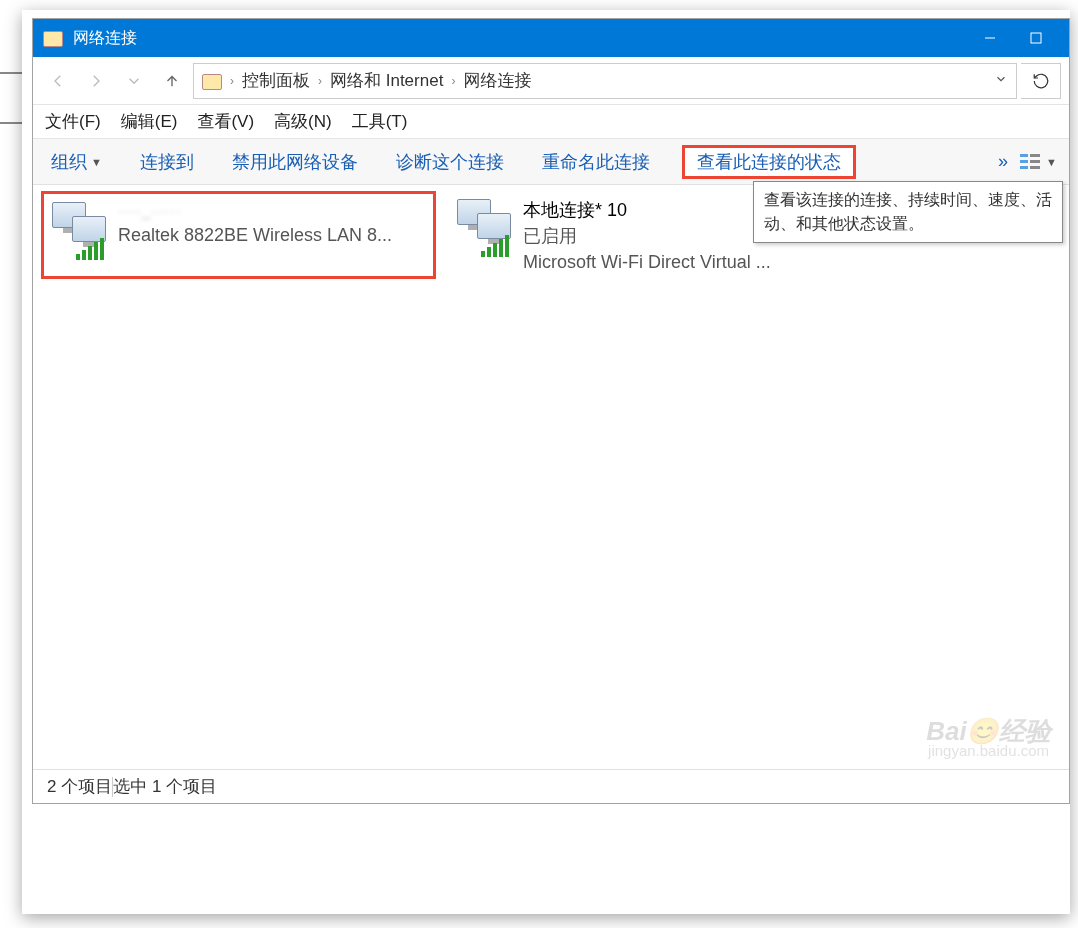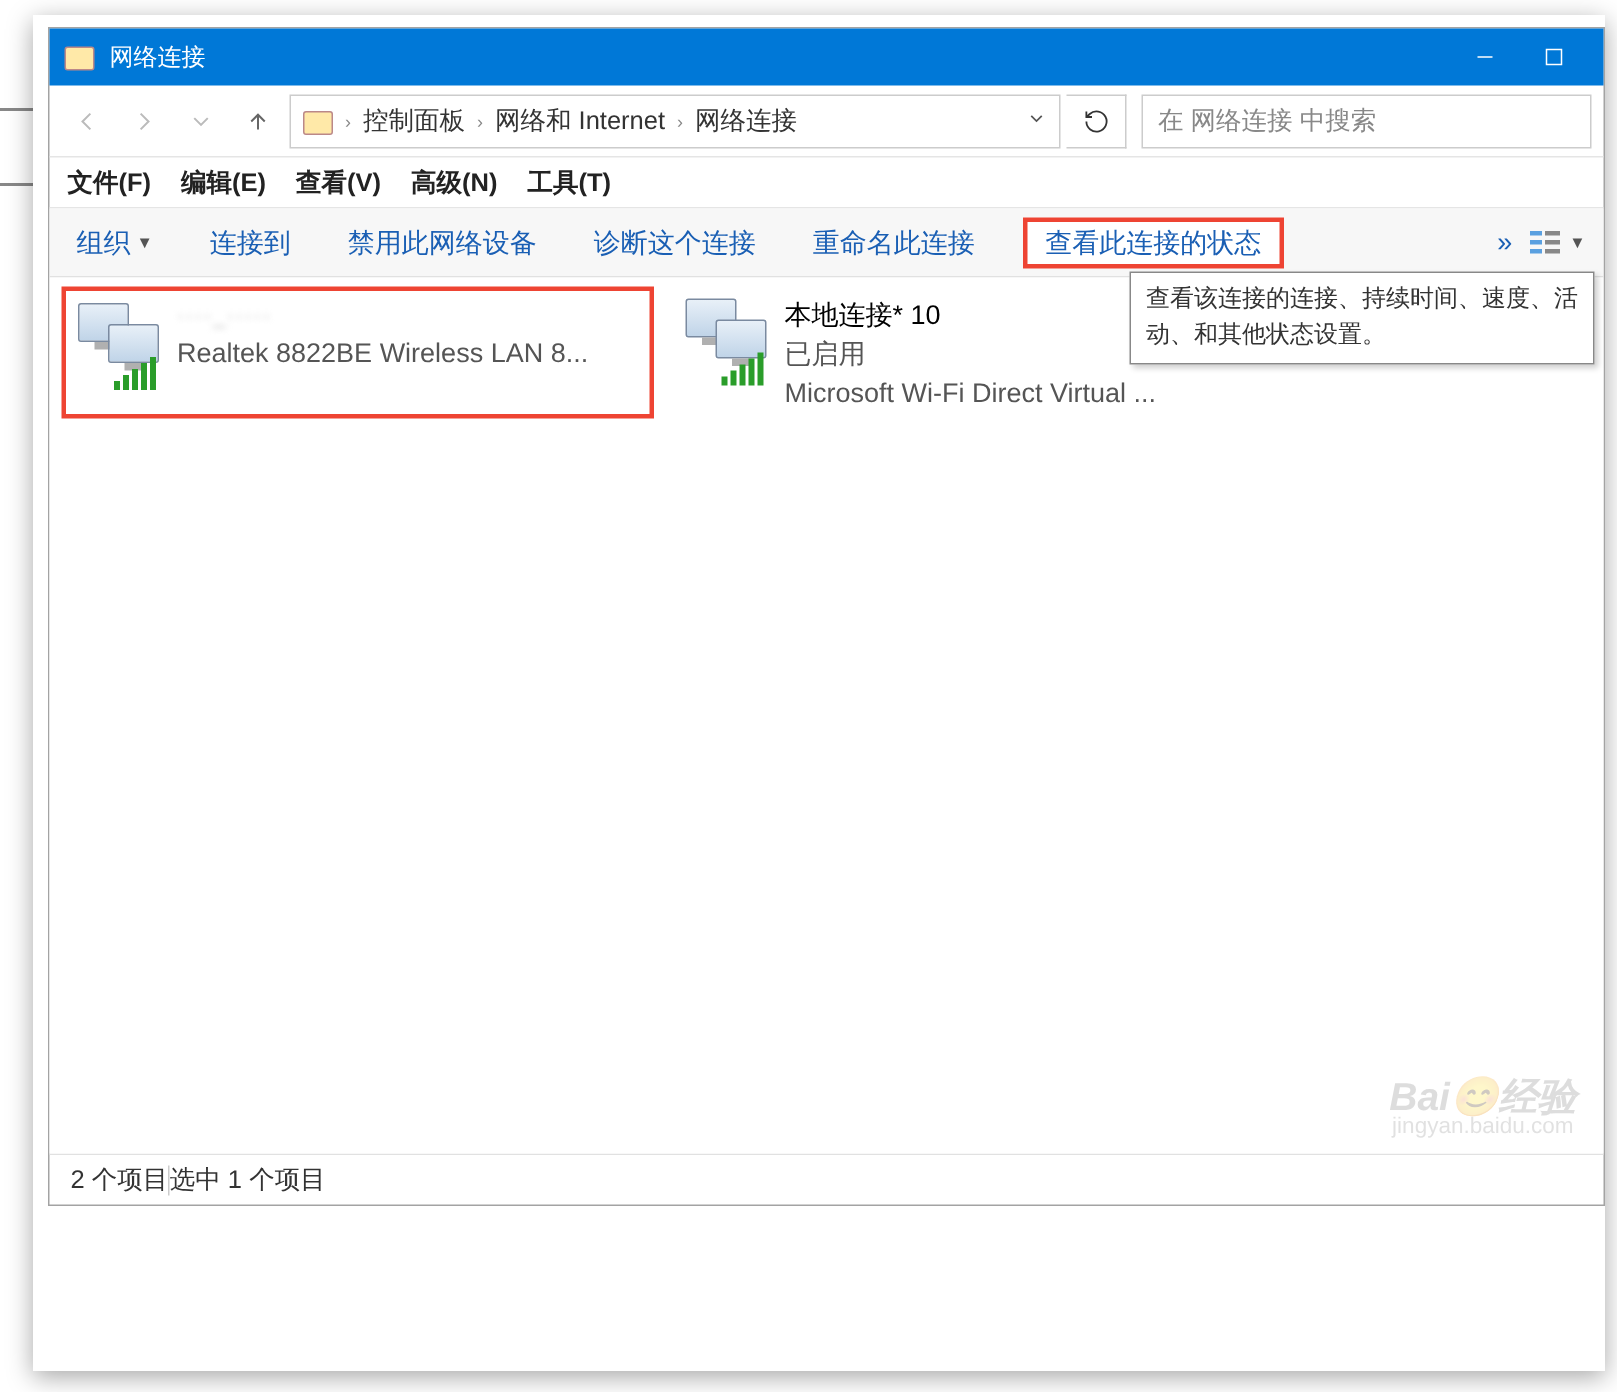--- a/index.html
+++ b/index.html
@@ -18,21 +18,21 @@
 .nav-btn svg { width:18px; height:18px; fill:none; stroke:currentColor; stroke-width:1.8; }
 .addr-box { flex:1; height:36px; border:1px solid #ccc; display:flex; align-items:center; padding:0 8px; gap:8px; font-size:17px; color:#333; }
 .addr-icon { width:20px; height:18px; position:relative; }
 .addr-icon::before { content:""; position:absolute; width:18px; height:14px; background:#ffe9a8; border:1px solid #b88; border-radius:2px; top:2px; }
 .crumb-sep { color:#888; font-size:12px; }
 .addr-drop { margin-left:auto; color:#666; }
 .refresh-btn { width:40px; height:36px; border:1px solid #ccc; border-left:none; display:flex; align-items:center; justify-content:center; }
 .refresh-btn svg { width:18px; height:18px; fill:none; stroke:#333; stroke-width:1.6; }
 .search-box { width:300px; height:36px; border:1px solid #ccc; margin-left:6px; display:flex; align-items:center; padding:0 10px; font-size:17px; color:#888; }
 .menubar { height:34px; display:flex; align-items:center; padding:0 10px; gap:16px; font-size:17px; color:#222; border-bottom:1px solid #e5e5e5; }
-.menubar span { padding:2px 2px;font-weight:bold; }
+.menubar span { padding:2px 2px; }
 .toolbar { height:46px; background:#f7f7f7; border-bottom:1px solid #e1e1e1; display:flex; align-items:center; padding:0 12px; gap:26px; font-size:18px; color:#1a5fb4; position:relative; }
 .tool-item { display:flex; align-items:center; gap:4px; padding:4px 6px; }
 .tool-item.highlighted { border:3px solid #e43; padding:2px 12px; background:#fff; }
 .tool-chev { color:#555; font-size:11px; }
 .tool-overflow { margin-left:auto; display:flex; align-items:center; gap:12px; }
 .view-icon { width:20px; height:16px; display:inline-block; background:linear-gradient(#5aa0e0,#5aa0e0) 0 0/8px 3px no-repeat,linear-gradient(#5aa0e0,#5aa0e0) 0 6px/8px 3px no-repeat,linear-gradient(#5aa0e0,#5aa0e0) 0 12px/8px 3px no-repeat,linear-gradient(#888,#888) 10px 0/10px 3px no-repeat,linear-gradient(#888,#888) 10px 6px/10px 3px no-repeat,linear-gradient(#888,#888) 10px 12px/10px 3px no-repeat; }
 .tooltip { position:absolute; right:6px; top:42px; width:310px; background:#fff; border:1px solid #888; padding:6px 10px; font-size:16px; color:#333; box-shadow:2px 2px 4px rgba(0,0,0,.2); z-index:10; line-height:1.5; }
 .content { flex:1; background:#fff; position:relative; padding:8px 10px; }
 .conn-item { position:absolute; width:395px; height:88px; display:flex; align-items:flex-start; padding:6px 8px; gap:10px; }
 .conn-item.selected { border:3px solid #e43; }
@@ -113,23 +113,20 @@
       <span class="addr-drop"><svg width="14" height="14" viewBox="0 0 24 24" fill="none" stroke="#555" stroke-width="2">
             <path d="M6 9l6 6 6-6"></path>
           </svg></span>
     </div>
     <span class="refresh-btn">
         <svg viewBox="0 0 24 24">
           <path d="M3 12a9 9 0 1 0 3-6.7L3 8"></path>
           <path d="M3 3v5h5"></path>
         </svg>
       </span>
-    <div class="search-box">
-      <span>在 网络连接 中搜索</span>
-    </div>
   </div>
 
   <div class="menubar">
     <span>文件(F)</span>
     <span>编辑(E)</span>
     <span>查看(V)</span>
     <span>高级(N)</span>
     <span>工具(T)</span>
   </div>
 

